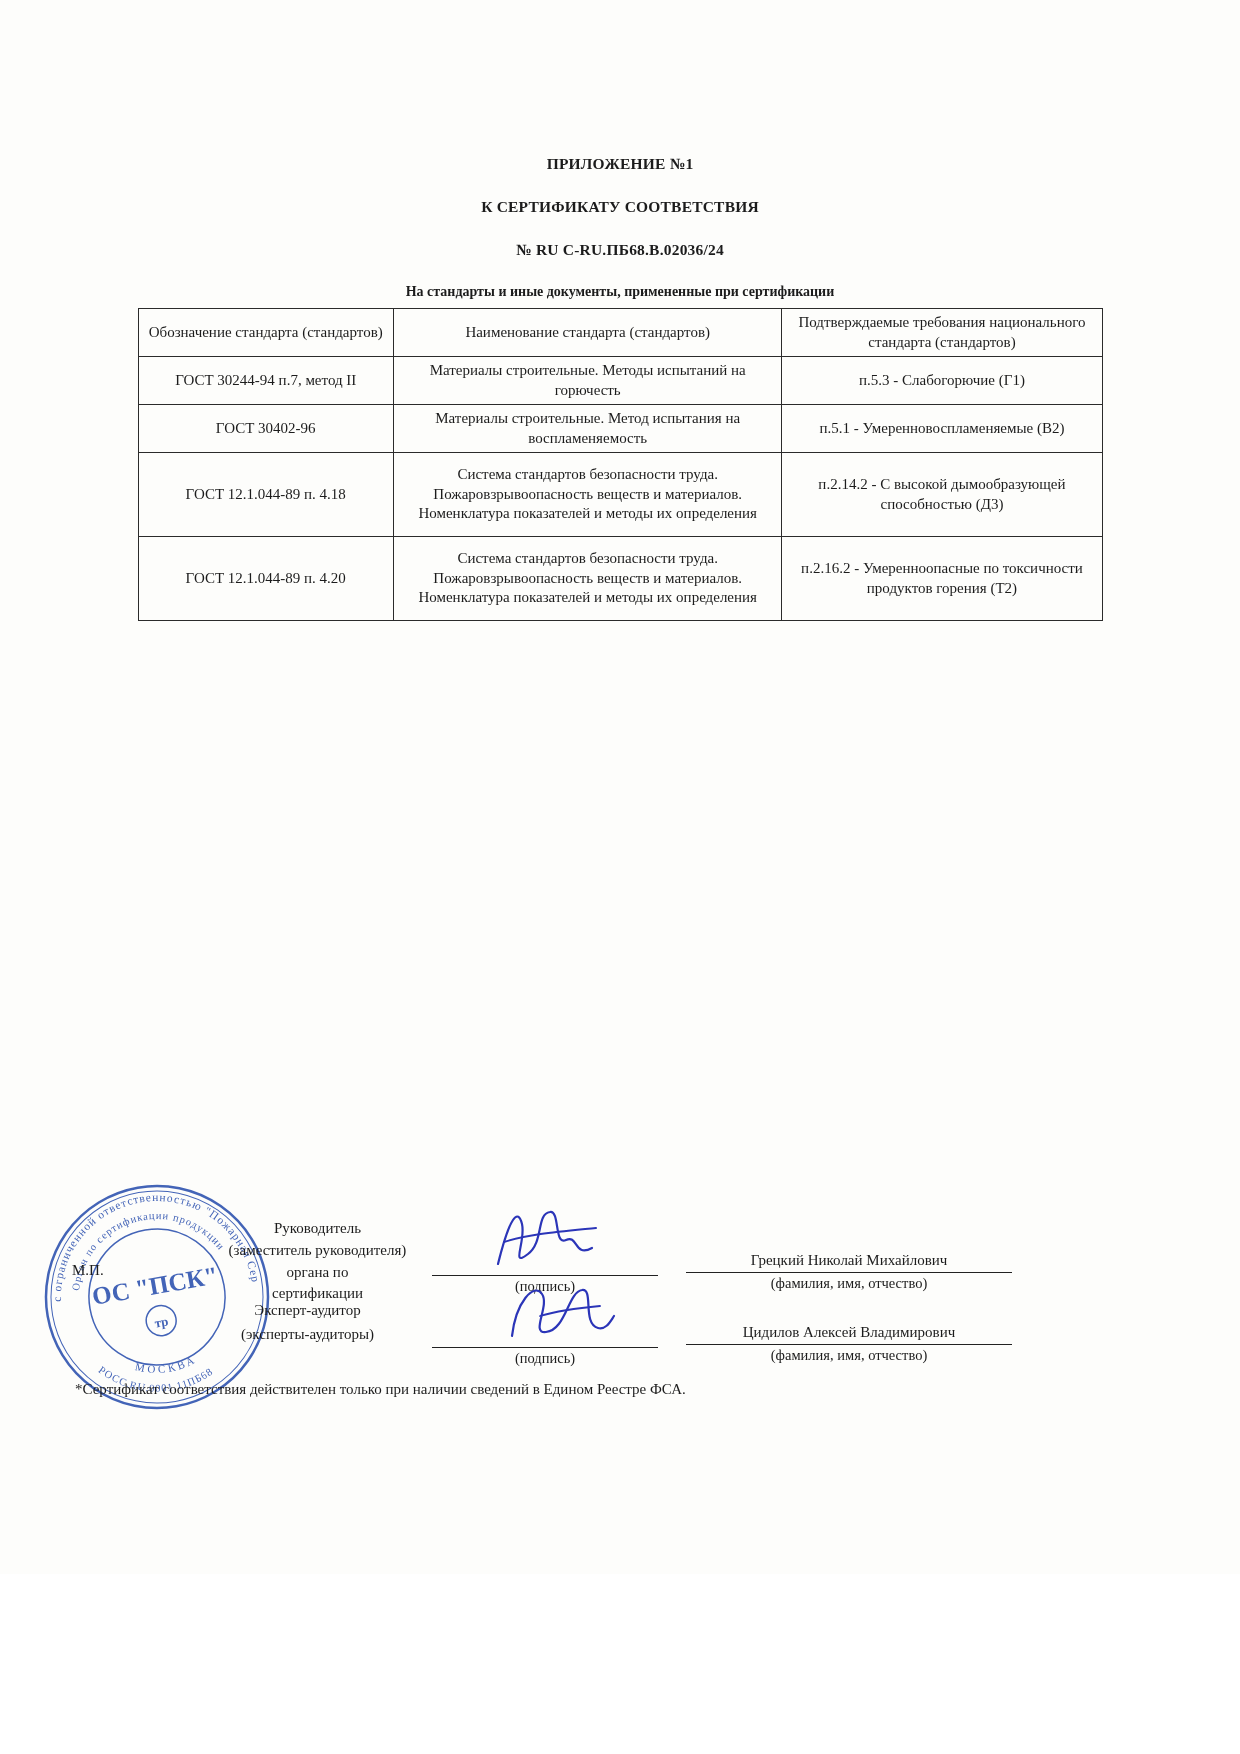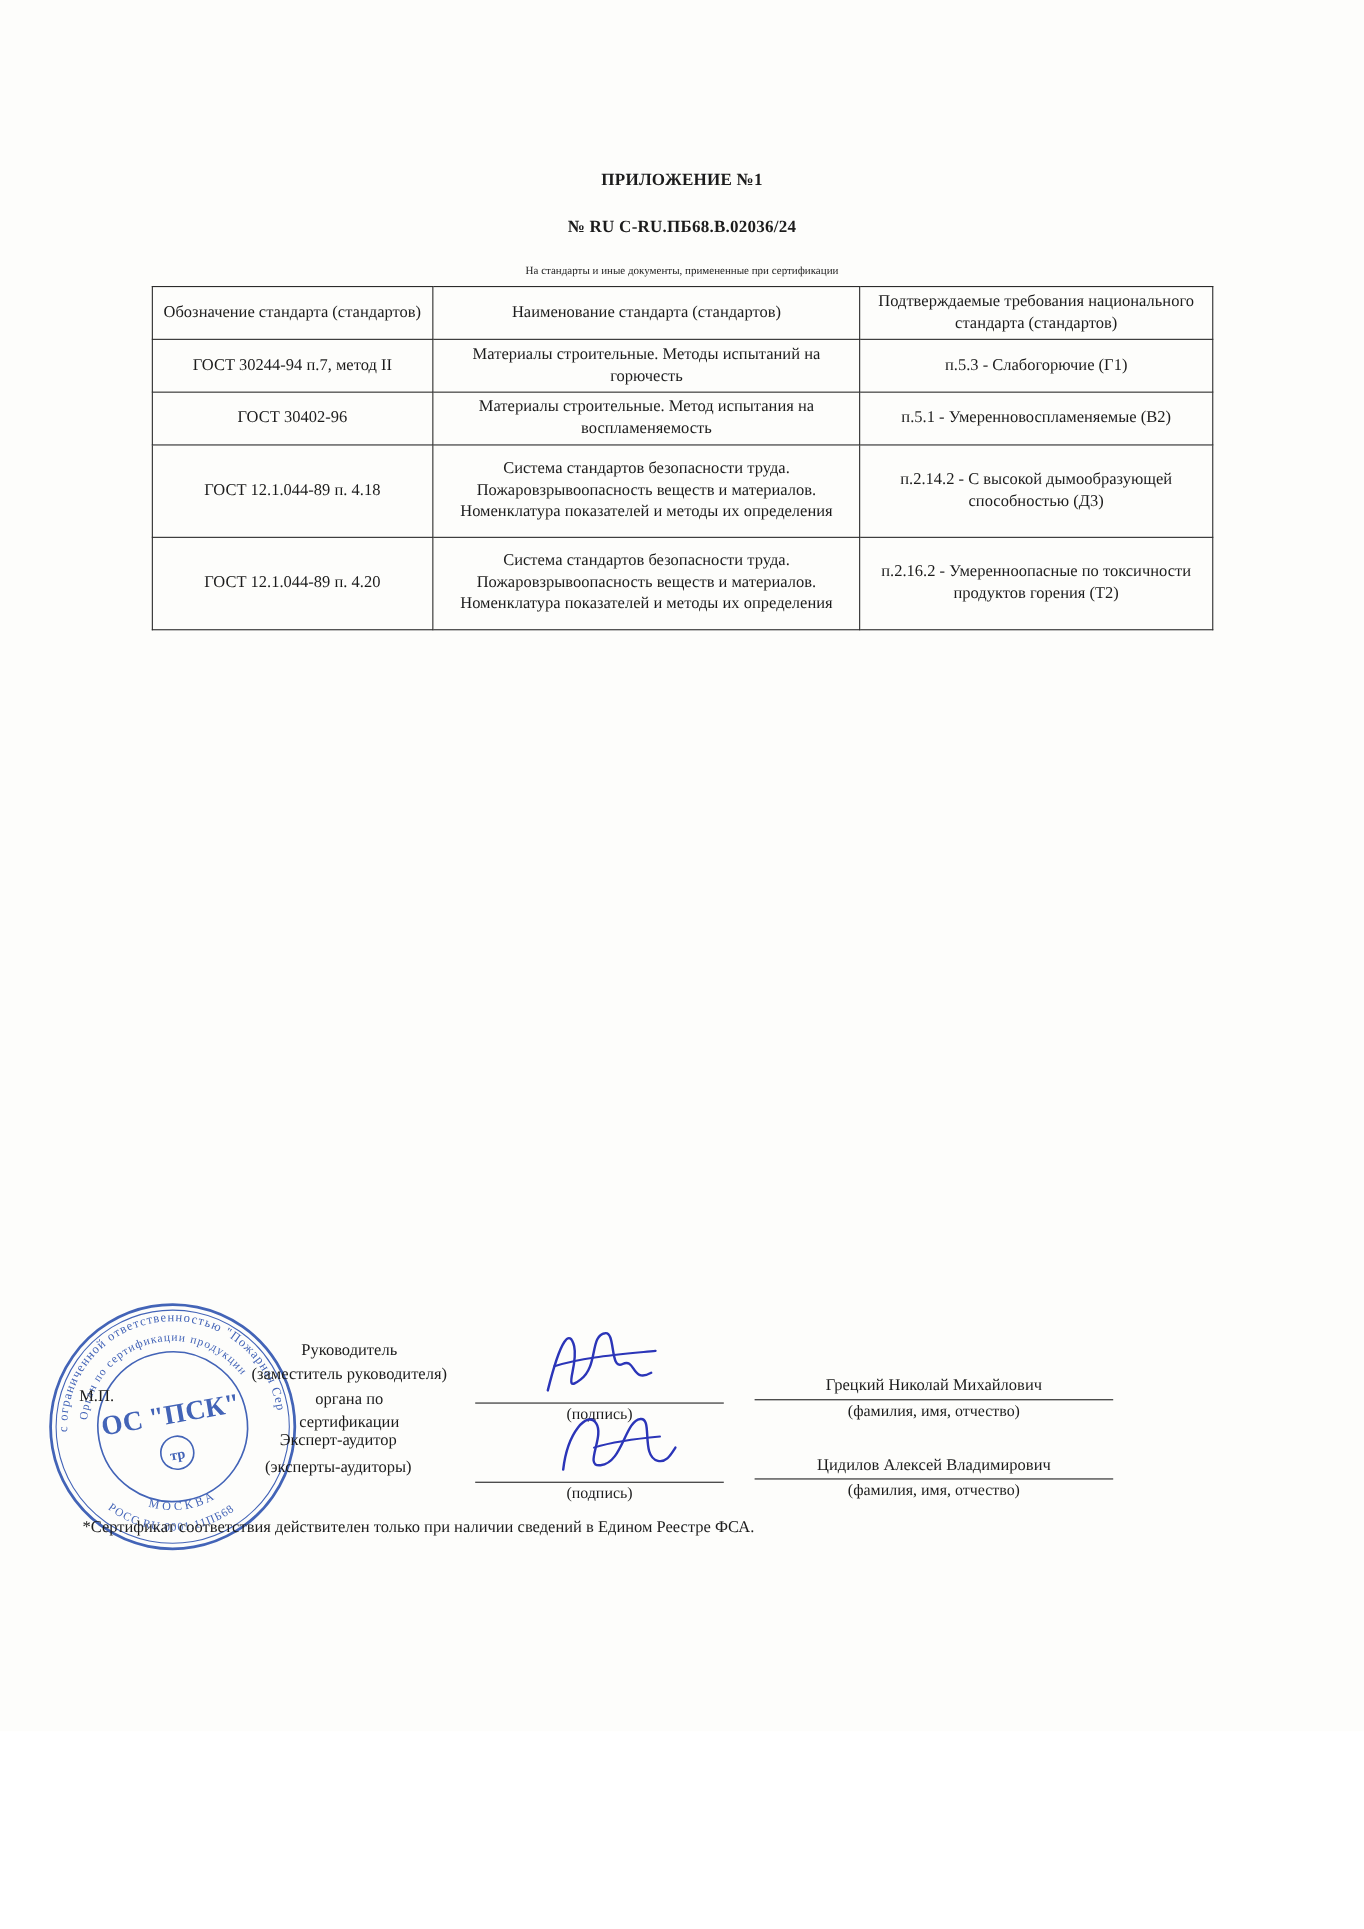--- a/index.html
+++ b/index.html
@@ -9,21 +9,21 @@
     position:relative; width:1240px; height:1574px; margin:0 auto;
     background:#fdfdfb; overflow:hidden;
   }
   
   .doc-header { padding-top:155px; text-align:center; }
   .h-line { font-size:15.5px; margin-bottom:25px; letter-spacing:.2px; }
   .bold { font-weight:bold; }
   .underline { text-underline-offset:3px; }
   .table-caption {
     width:965px; margin:4px auto 8px auto; text-align:center;
-    font-size:10px; font-weight:normal;
+    font-size:14px; font-weight:bold;
   }
   
   table.standards-table {
     width:965px; margin:0 auto; border-collapse:collapse;
     font-size:15px; line-height:1.3;
   }
   table.standards-table th, table.standards-table td {
     border:1px solid #2b2b2b; padding:4px 10px;
     text-align:center; vertical-align:middle; font-weight:normal;
   }
@@ -54,20 +54,21 @@
   
   .doc-footer { position:absolute; left:75px; top:1376px; font-size:15px; line-height:1.8; }
 </style>
 </head>
 <body>
 
 <div class="page">
 
   <div class="doc-header">
     <div class="h-line bold">ПРИЛОЖЕНИЕ №1</div>
+    <div class="h-line bold">К СЕРТИФИКАТУ СООТВЕТСТВИЯ</div>
     <div class="h-line bold underline">№ RU C-RU.ПБ68.В.02036/24</div>
   </div>
 
   <div class="table-caption">На стандарты и иные документы, примененные при сертификации</div>
 
   <table class="standards-table">
     <colgroup>
         <col class="c1">
         <col class="c2">
         <col class="c3">

